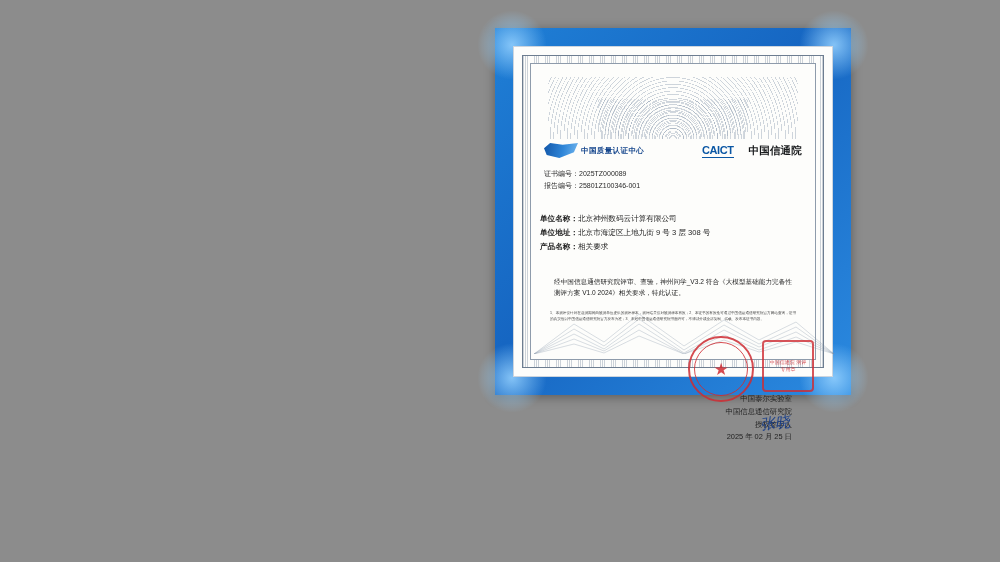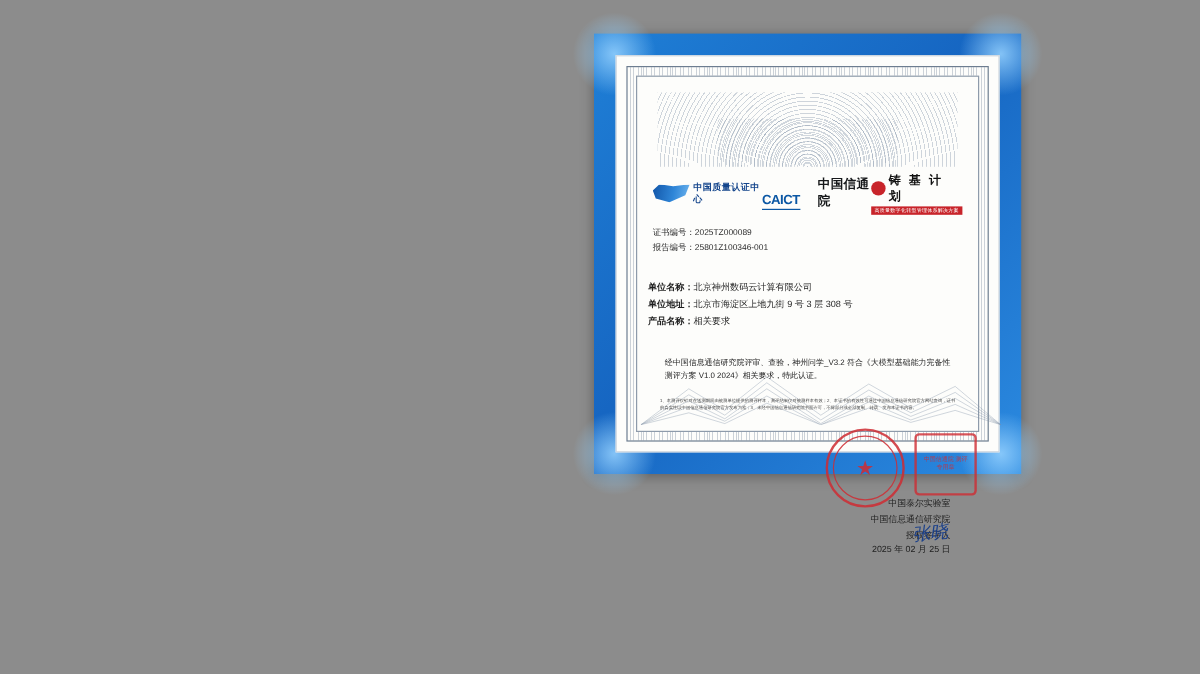--- a/index.html
+++ b/index.html
@@ -359,27 +359,20 @@
 
         <div class="logo-row">
           <div class="logo-left">
             <div class="logo-mark"></div>
             <div class="logo-left-text">中国质量认证中心</div>
           </div>
           <div class="logo-mid">
             <span class="caict-mark">CAICT</span>
             <span class="caict-cn">中国信通院</span>
           </div>
-          <div class="logo-right">
-            <div class="zhuji-row">
-              <span class="zhuji-dot"></span>
-              <span class="zhuji-text">铸 基 计 划</span>
-            </div>
-            <div class="zhuji-sub">高质量数字化转型管理体系解决方案</div>
-          </div>
         </div>
 
         <div class="numbers">
           <div>
             <span>证书编号：</span><span>2025TZ000089</span>
           </div>
           <div>
             <span>报告编号：</span><span>25801Z100346-001</span>
           </div>
         </div>

